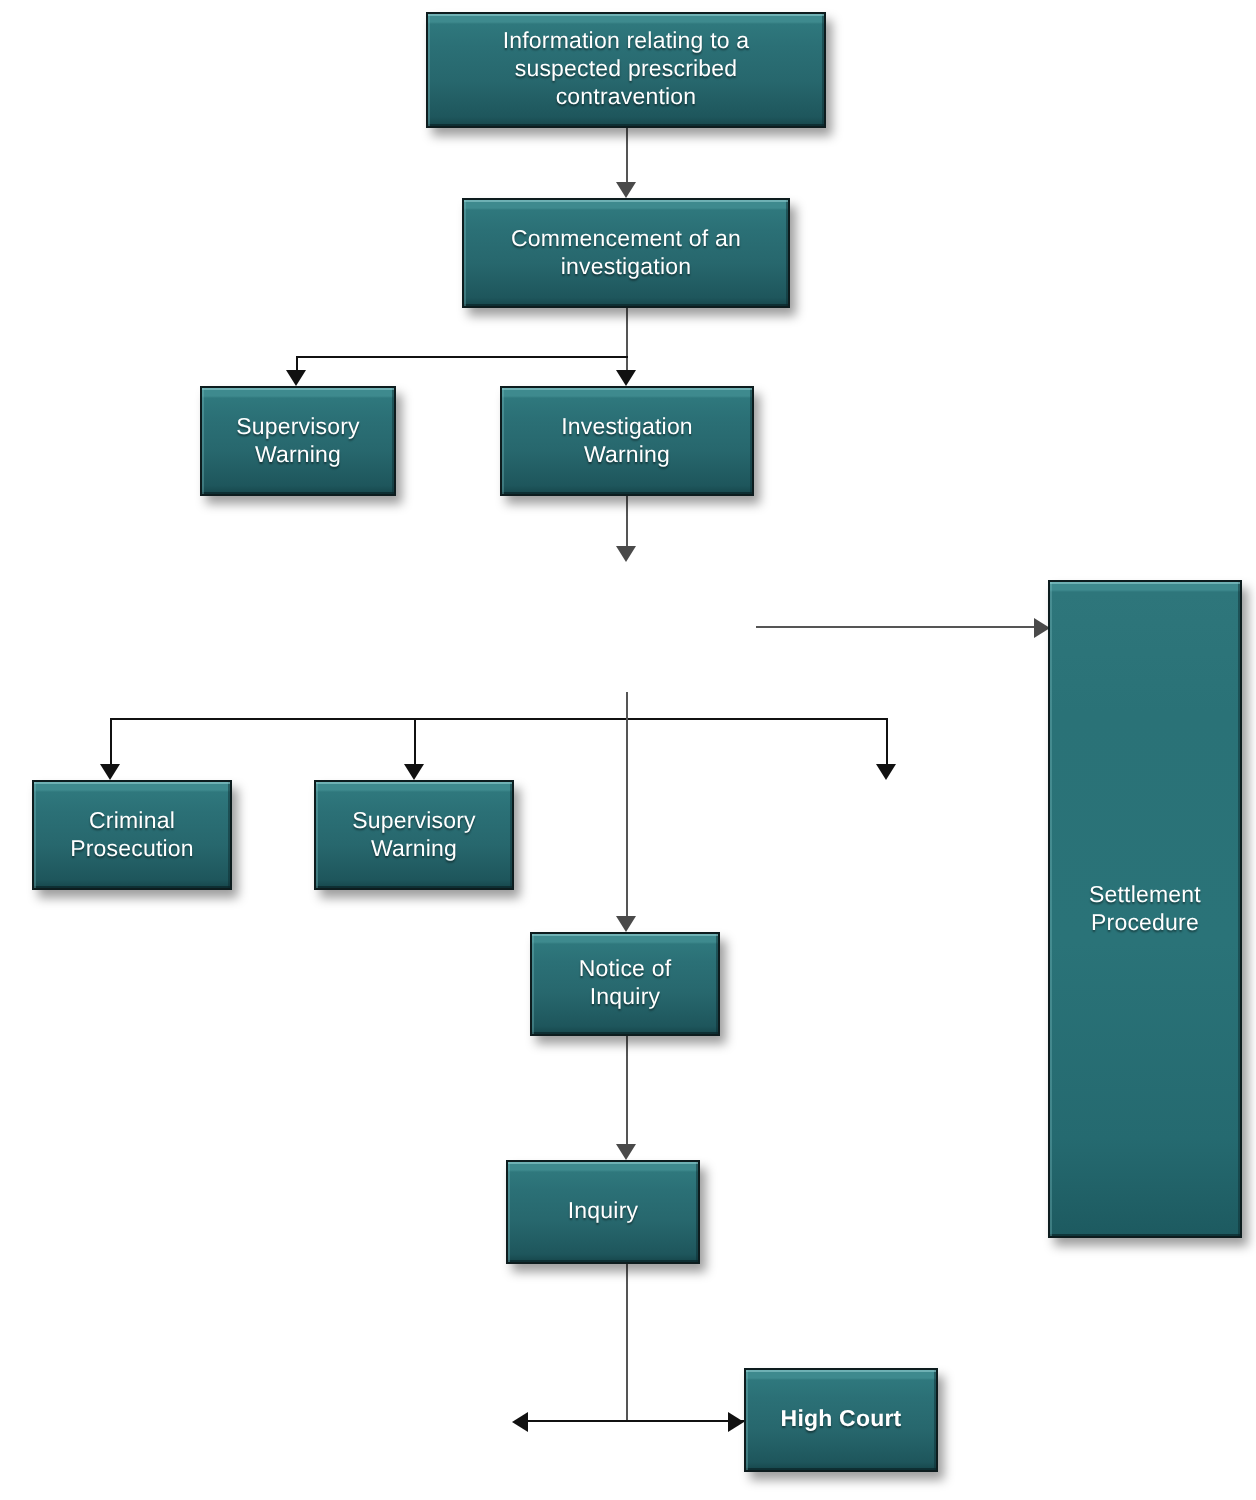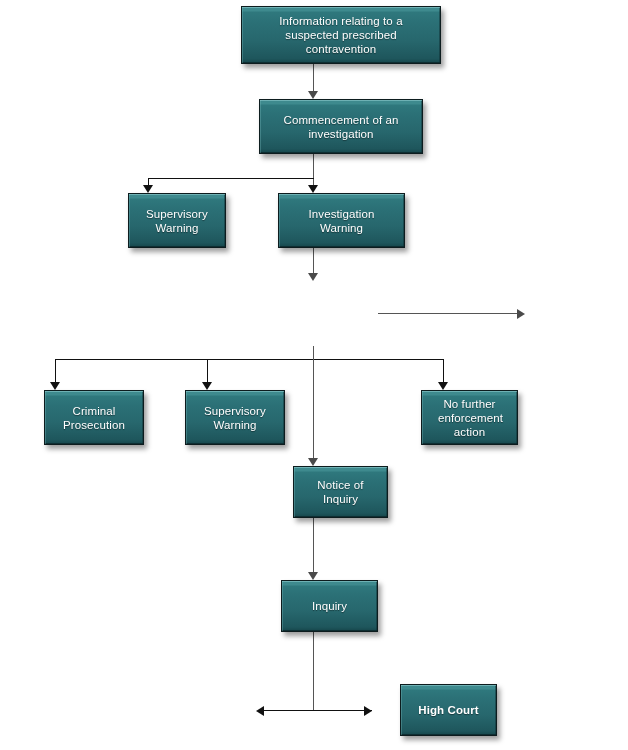--- a/index.html
+++ b/index.html
@@ -40,21 +40,20 @@
     display: flex;
     align-items: center;
     justify-content: center;
     text-align: center;
     color: #ffffff;
     font-size: 11.5px;
     line-height: 14px;
     letter-spacing: 0.1px;
     text-shadow: 0 1px 1px rgba(0,0,0,0.45);
     padding: 2px 16px;
-    margin-left: 28px;
   }
   .node .label {
     display: block;
     width: 100%;
     white-space: pre-line;
   }
   
   .node.tall {
     background:
       linear-gradient(to bottom,
@@ -154,32 +153,32 @@
 
   <div class="node" style="left:100px; top:193px; width:98px; height:55px;">
     <span class="label">Supervisory Warning</span>
   </div>
 
   <div class="node" style="left:250px; top:193px; width:127px; height:55px;">
     <span class="label">Investigation Warning</span>
   </div>
 
 
+  <div class="node tall" style="left:524px; top:290px; width:97px; height:329px;">
+    <span class="label">Settlement Procedure</span>
+  </div>
 
   <div class="node" style="left:16px; top:390px; width:100px; height:55px;">
     <span class="label">Criminal Prosecution</span>
   </div>
 
   <div class="node" style="left:157px; top:390px; width:100px; height:55px;">
     <span class="label">Supervisory Warning</span>
   </div>
 
-  <div class="node" style="left:393px; top:390px; width:97px; height:55px;">
-    <span class="label">No further enforcement action</span>
-  </div>
 
   <div class="node" style="left:265px; top:466px; width:95px; height:52px;">
     <span class="label">Notice of Inquiry</span>
   </div>
 
   <div class="node" style="left:253px; top:580px; width:97px; height:52px;">
     <span class="label">Inquiry</span>
   </div>
 
 

